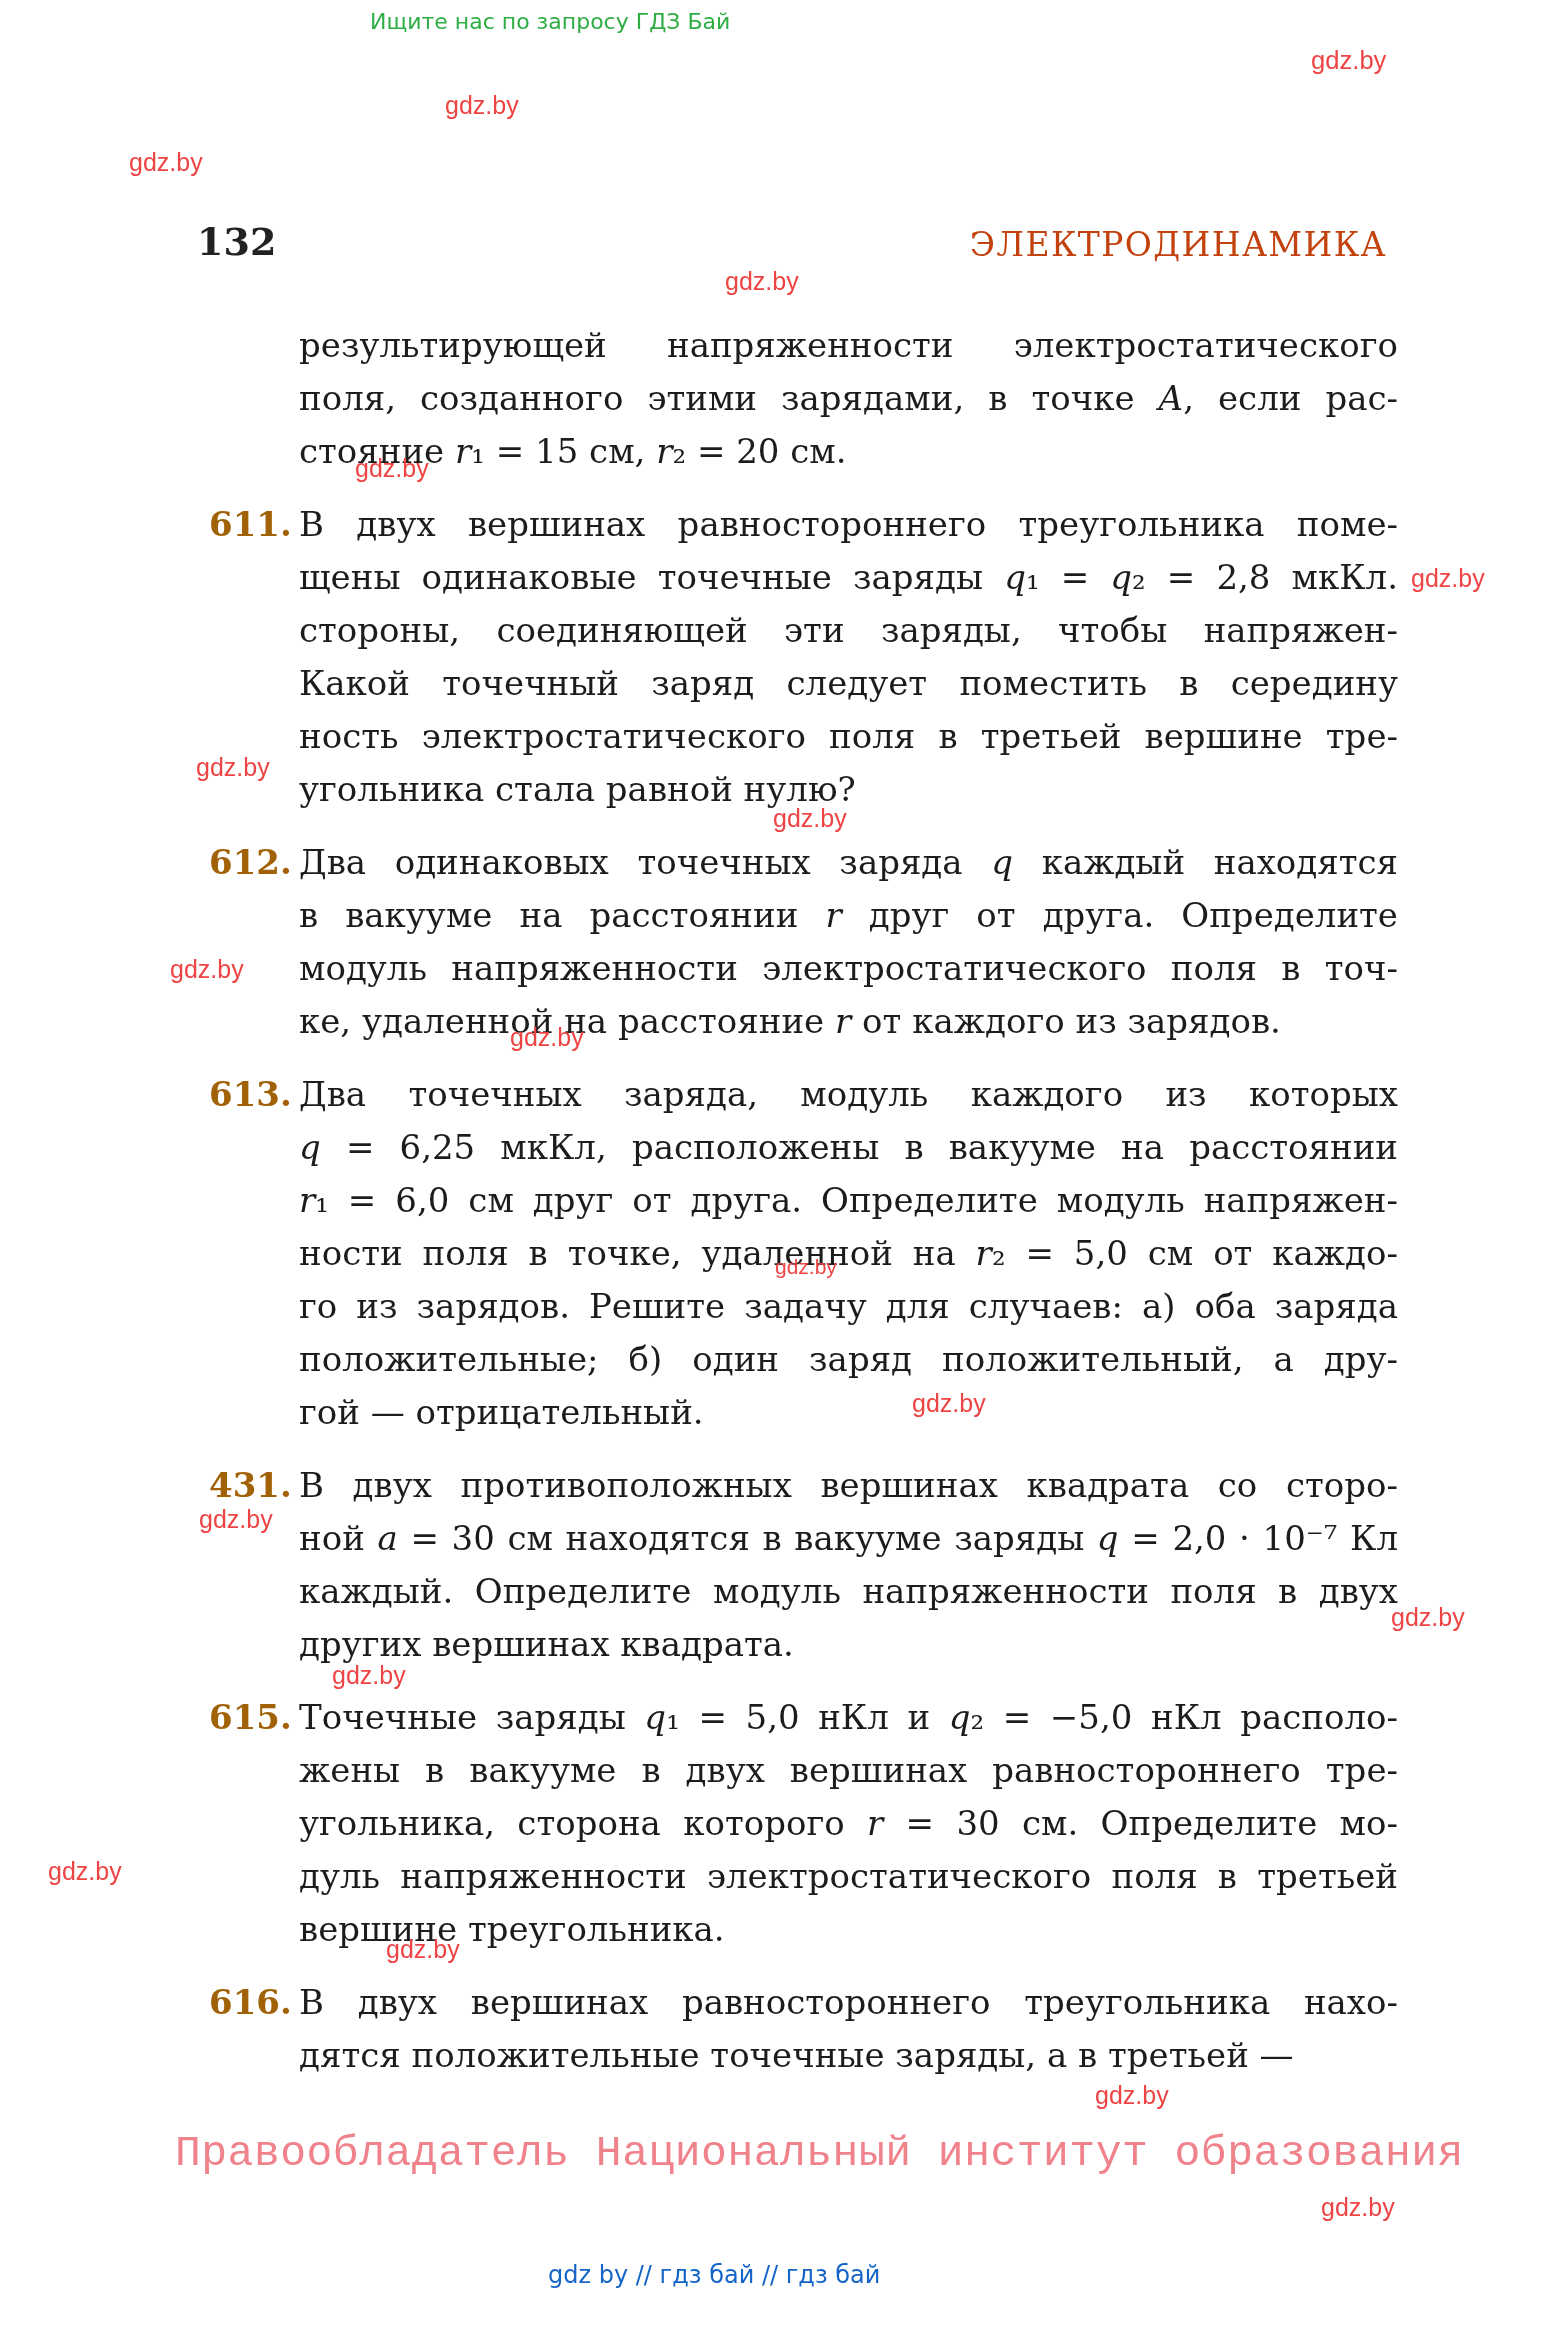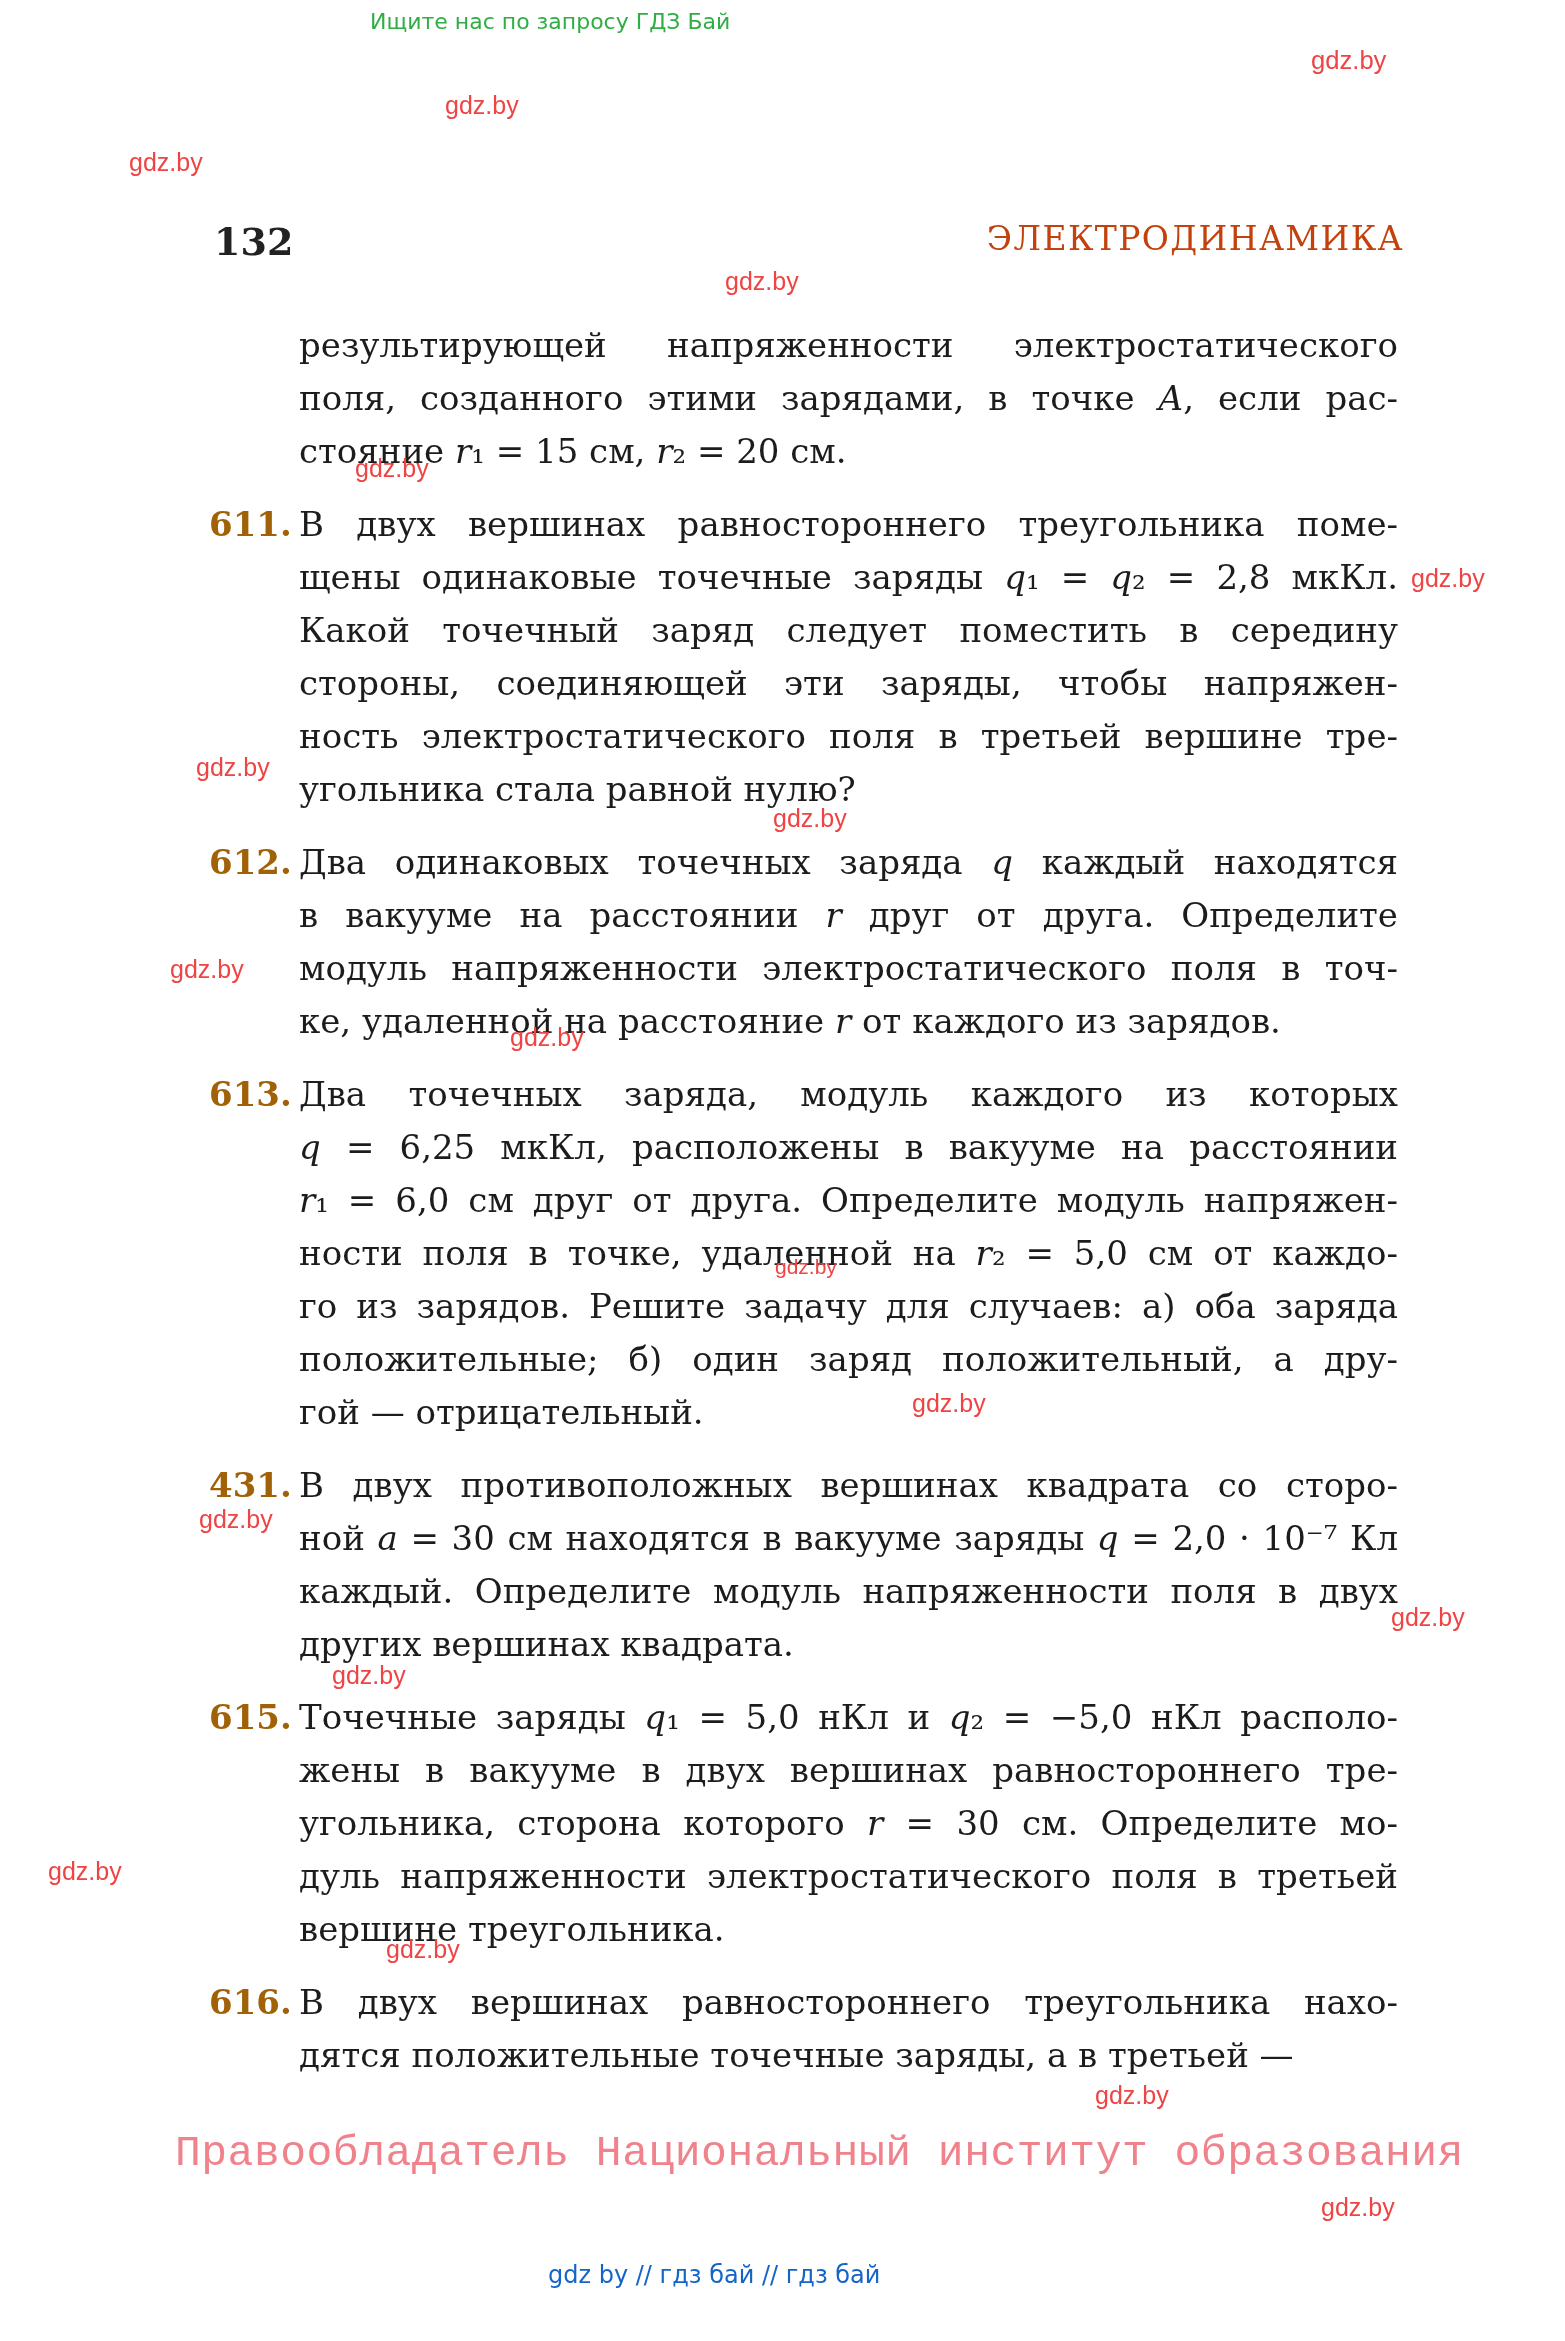--- a/index.html
+++ b/index.html
@@ -12,22 +12,22 @@
     color:#1e1e1e;
   }
   
   .promo{
     position:absolute;left:370px;top:9.1px;
     font-family:"DejaVu Sans", sans-serif;
     font-size:22px;color:#2fae44;
   }
   
   .header{
-    position:absolute;left:214px;top:219px;width:1190px;
-    display:flex;justify-content:space-between;align-items:flex-start;
+    position:absolute;left:197px;top:219px;width:1190px;
+    display:flex;justify-content:space-between;align-items:flex-end;
   }
   .page-num{font-size:38px;font-weight:bold;color:#222;}
   .chapter{font-size:33px;color:#c2410c;letter-spacing:1.4px;font-weight:500;}
   
   .problems{
     position:absolute;left:209px;top:319px;width:1190px;
   }
   .prob-row{display:flex;align-items:flex-start;}
   .prob-row + .prob-row{margin-top:20px;}
   .prob-num{
@@ -77,22 +77,22 @@
         <div class="line">результирующей напряженности электростатического</div>
         <div class="line">поля, созданного этими зарядами, в точке <i>A</i>, если рас-</div>
         <div class="line last">стояние <i>r</i>₁ = 15 см, <i>r</i>₂ = 20 см.</div>
       </div>
     </div>
     <div class="prob-row">
       <div class="prob-num">611.</div>
       <div class="prob-body">
         <div class="line">В двух вершинах равностороннего треугольника поме-</div>
         <div class="line">щены одинаковые точечные заряды <i>q</i>₁ = <i>q</i>₂ = 2,8 мкКл.</div>
+        <div class="line">стороны, соединяющей эти заряды, чтобы напряжен-</div>
         <div class="line">Какой точечный заряд следует поместить в середину</div>
-        <div class="line">стороны, соединяющей эти заряды, чтобы напряжен-</div>
         <div class="line">ность электростатического поля в третьей вершине тре-</div>
         <div class="line last">угольника стала равной нулю?</div>
       </div>
     </div>
     <div class="prob-row">
       <div class="prob-num">612.</div>
       <div class="prob-body">
         <div class="line">Два одинаковых точечных заряда <i>q</i> каждый находятся</div>
         <div class="line">в вакууме на расстоянии <i>r</i> друг от друга. Определите</div>
         <div class="line">модуль напряженности электростатического поля в точ-</div>

